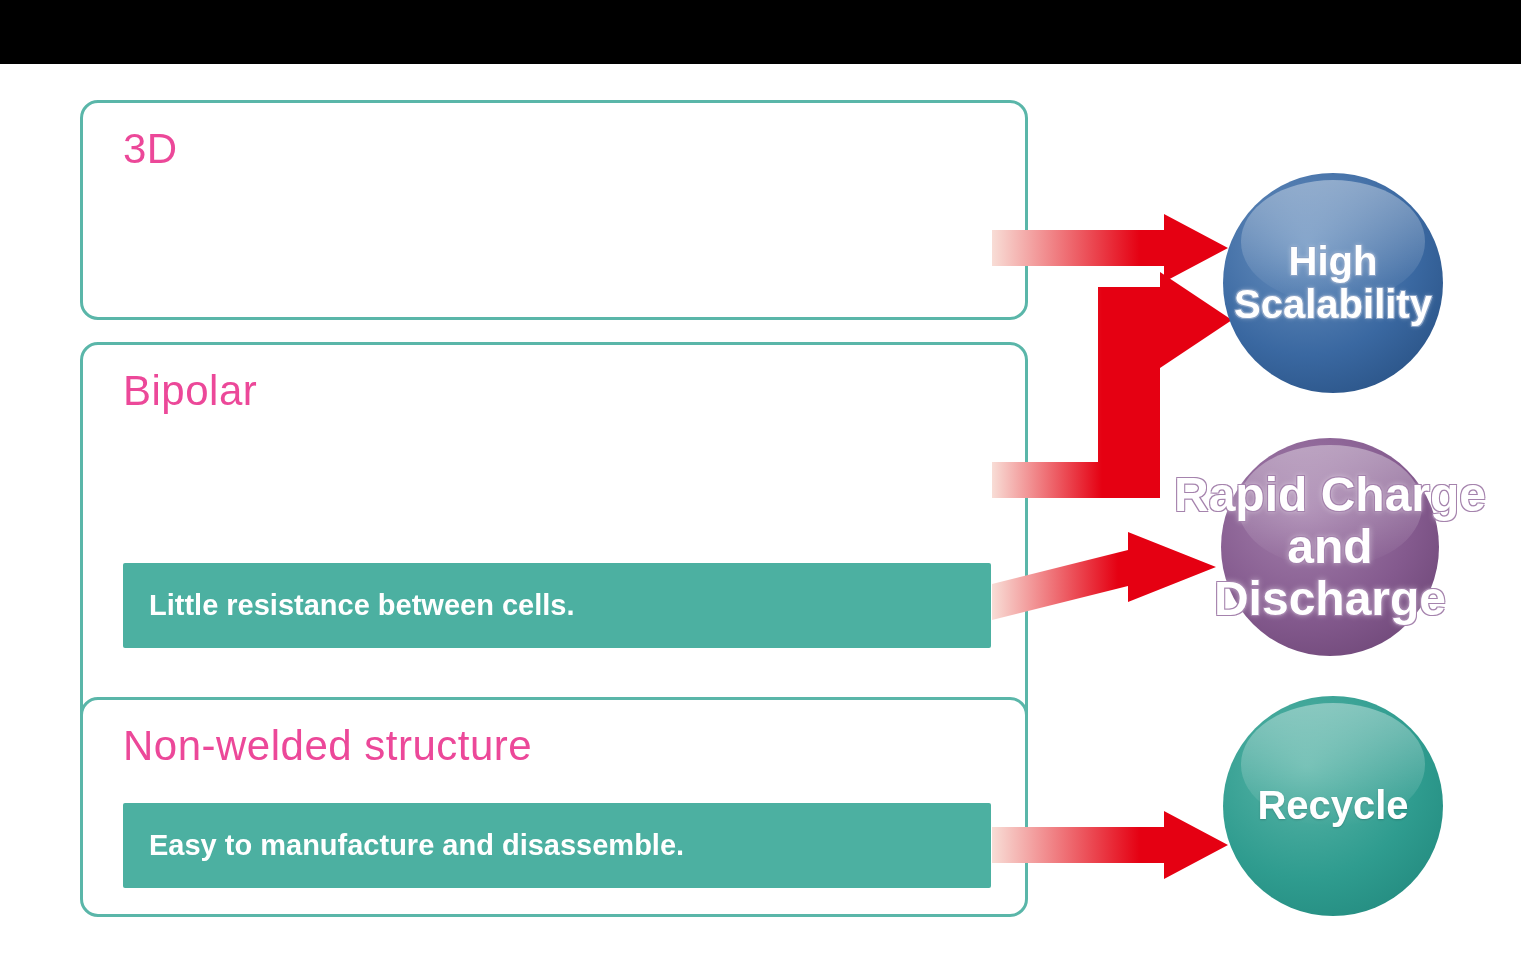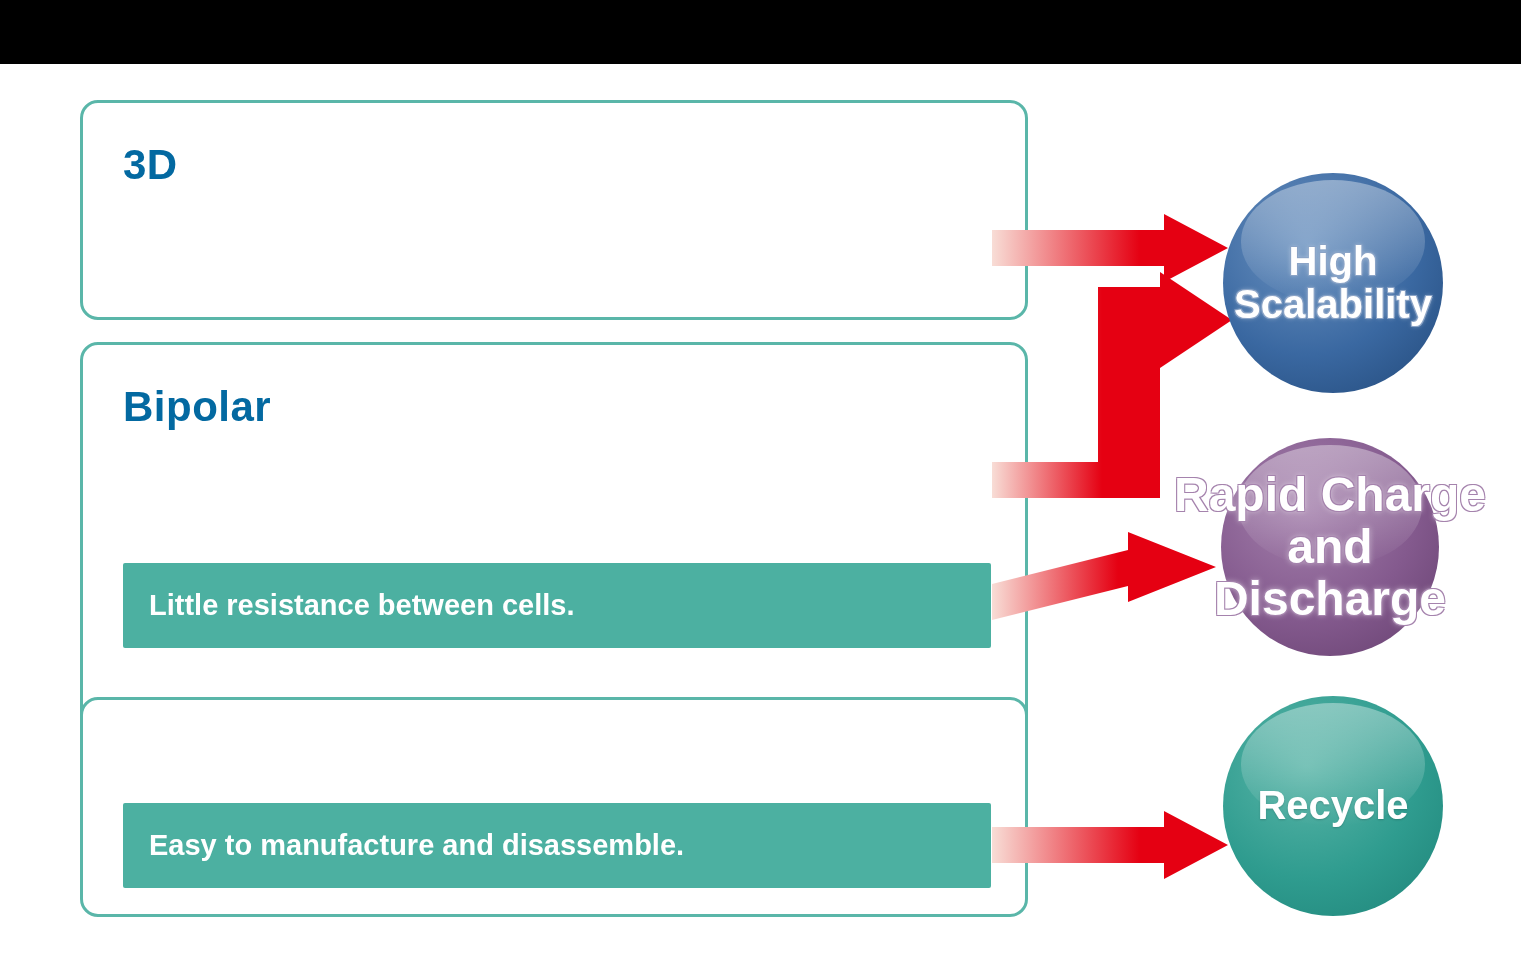--- a/index.html
+++ b/index.html
@@ -7,21 +7,21 @@
   body { font-family:"Liberation Sans","DejaVu Sans",sans-serif; }
   .stage { position:relative; width:1521px; height:961px; background:#ffffff; overflow:hidden; }
 
   .topbar { position:absolute; left:0; top:0; width:100%; height:64px; background:#000000; }
 
   .box { position:absolute; left:80px; width:948px; border:3px solid #5ab6a9; border-radius:18px; background:#ffffff; }
   .box-1 { top:100px; height:220px; }
   .box-2 { top:342px; height:430px; }
   .box-3 { top:697px; height:220px; }
 
-  .box-title { position:absolute; left:40px; top:22px; font-size:42px; font-weight:bold; color:#0369a1; letter-spacing:0.5px;margin-top:16px; }
+  .box-title { position:absolute; left:40px; top:22px; font-size:42px; font-weight:normal; color:#ec4899; letter-spacing:0.5px; }
 
   .fbar { position:absolute; left:40px; width:868px; height:85px; background:#4cb0a1; color:#ffffff;
           font-size:29px; font-weight:bold; display:flex; align-items:center; padding-left:26px; border-radius:2px; }
   .box-1 .fbar-0 { top:105px; }
   .box-2 .fbar-0 { top:95px; }
   .box-2 .fbar-1 { top:218px; }
   .box-3 .fbar-0 { top:103px; }
 
   .arrows { position:absolute; left:0; top:0; pointer-events:none; }
 
@@ -49,20 +49,21 @@
   <section class="box box-1">
     <h2 class="box-title">3D</h2>
   </section>
 
   <section class="box box-2">
     <h2 class="box-title">Bipolar</h2>
     <div class="fbar fbar-1">Little resistance between cells.</div>
   </section>
 
   <section class="box box-3">
+    <h2 class="box-title">Non-welded structure</h2>
     <div class="fbar fbar-0">Easy to manufacture and disassemble.</div>
   </section>
 
   <svg class="arrows" width="1521" height="961" viewBox="0 0 1521 961" aria-hidden="true">
     <defs>
       <linearGradient id="g1" gradientUnits="userSpaceOnUse" x1="992" y1="0" x2="1140" y2="0">
         <stop offset="0" stop-color="#f8ddd6"></stop>
           <stop offset="1" stop-color="#e50012"></stop>
       </linearGradient>
       <linearGradient id="g2" gradientUnits="userSpaceOnUse" x1="992" y1="0" x2="1102" y2="0">

